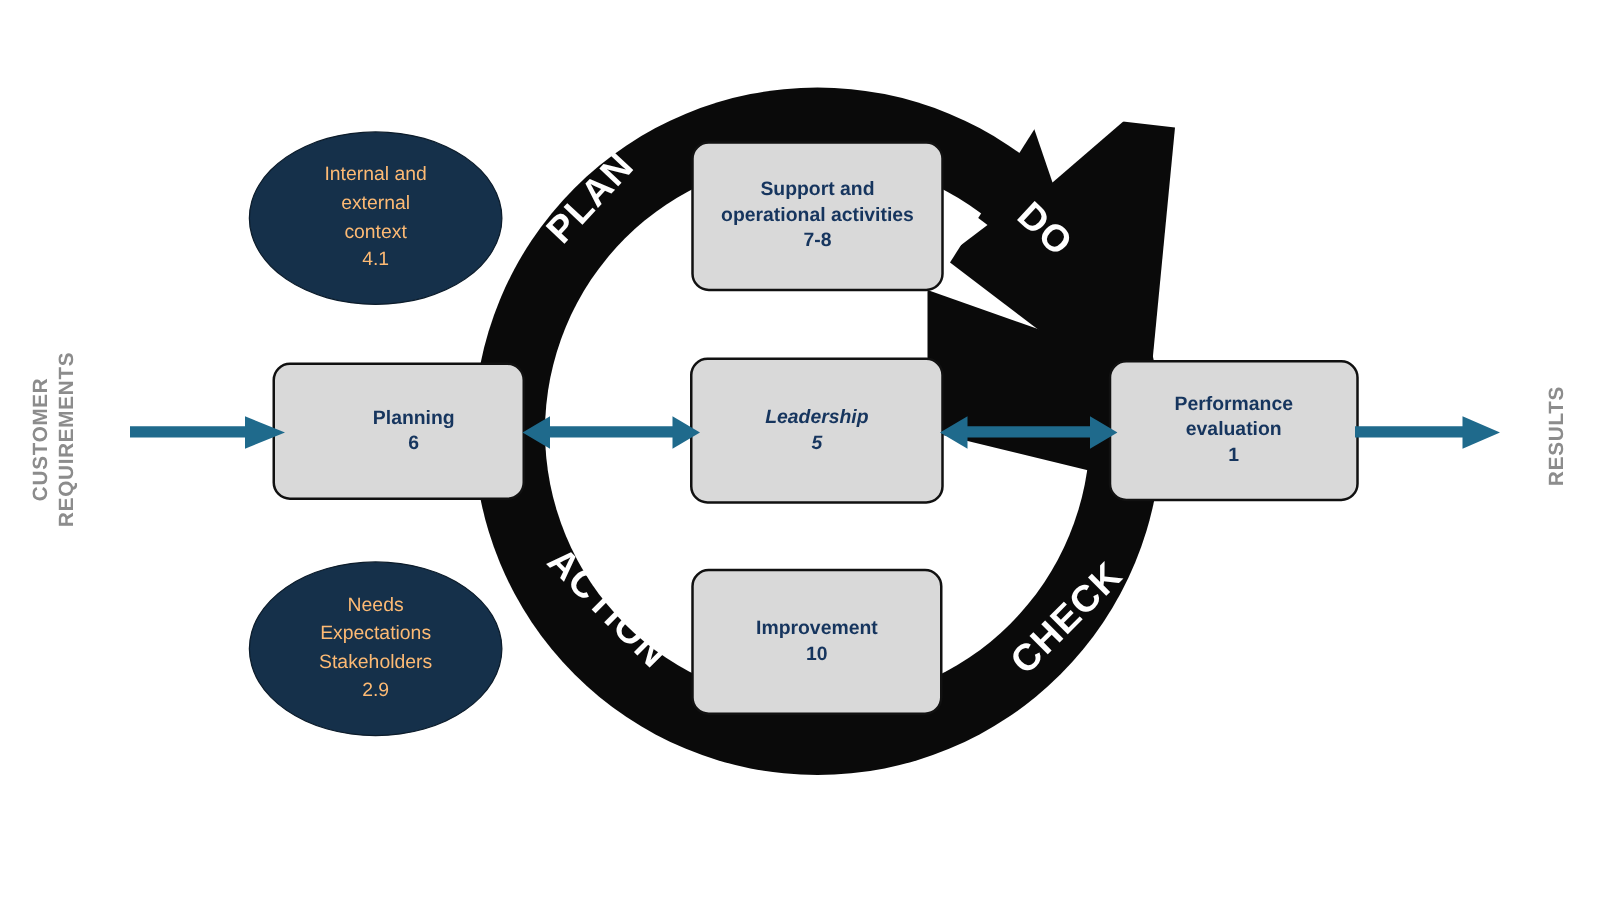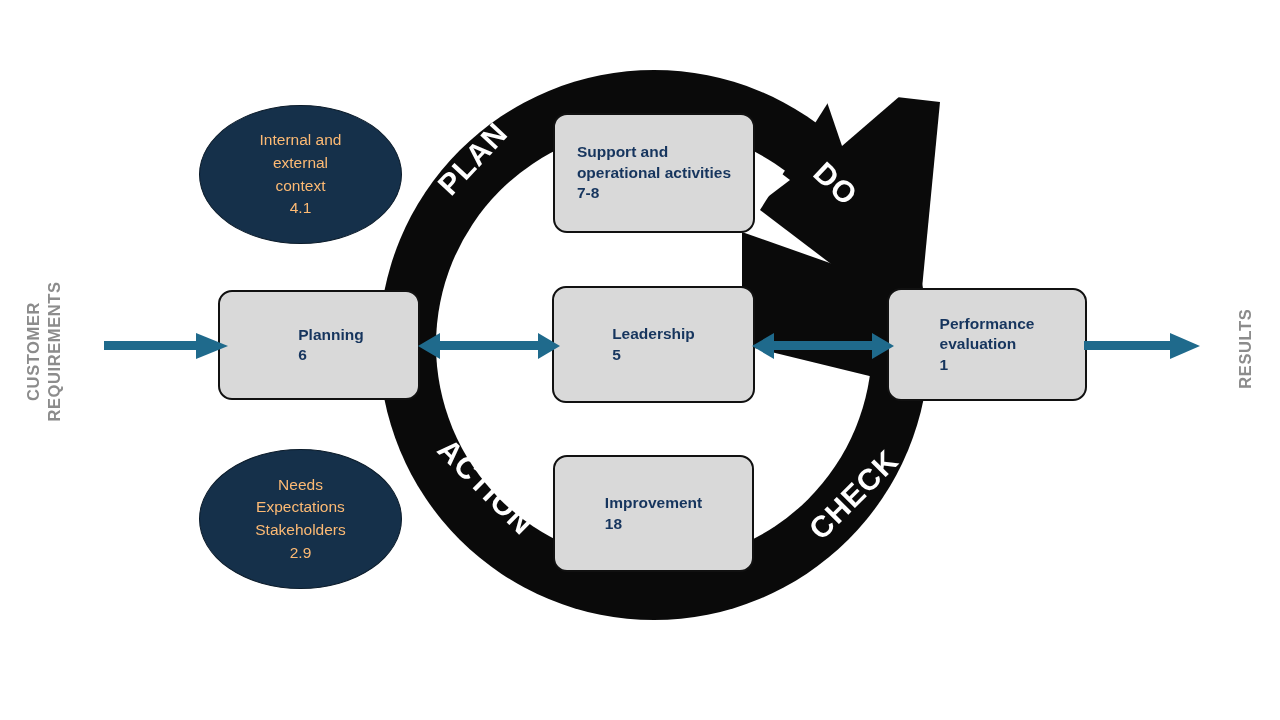--- a/index.html
+++ b/index.html
@@ -24,32 +24,33 @@
 
   
   .pbox {
     position: absolute;
     background: #d9d9d9;
     border: 2px solid #111111;
     border-radius: 14px;
     display: flex;
     align-items: center;
     justify-content: center;
+    text-align: center;
     color: #16355e;
     font-weight: bold;
     font-size: 15.5px;
     line-height: 1.32;
     box-sizing: border-box;
     z-index: 6;
   }
   .pbox .lines { white-space: pre-line; }
 
   #box-support   { left: 553px; top: 113px;  width: 202px; height: 120px; }
   #box-planning  { left: 218px; top: 290px;  width: 202px; height: 110px; padding-left: 24px; }
-  #box-leadership{ left: 552px; top: 286px;  width: 203px; height: 117px; }
+  #box-leadership{ left: 552px; top: 286px;  width: 203px; height: 117px; font-style: italic; }
   #box-perf      { left: 887px; top: 288px;  width: 200px; height: 113px; }
   #box-improve   { left: 553px; top: 455px;  width: 201px; height: 117px; }
 
   
   .ellipse {
     position: absolute;
     background: #15304a;
     border: 1.5px solid #0c1c2b;
     border-radius: 50%;
     display: flex;
@@ -162,21 +163,21 @@
     <span class="lines">Leadership
 5</span>
   </div>
   <div class="pbox" id="box-perf">
     <span class="lines">Performance
 evaluation
 1</span>
   </div>
   <div class="pbox" id="box-improve">
     <span class="lines">Improvement
-18</span>
+10</span>
   </div>
 
   <div class="sidecap" id="cap-customer">CUSTOMER
 REQUIREMENTS</div>
   <div class="sidecap" id="cap-results">RESULTS</div>
 
   <svg class="arrow-svg" id="arrow-in" viewBox="0 0 124 36">
     <rect x="0" y="13" width="98" height="9" fill="#1f6a8c"></rect>
     <polygon points="92,5 124,18 92,31" fill="#1f6a8c"></polygon>
   </svg>

